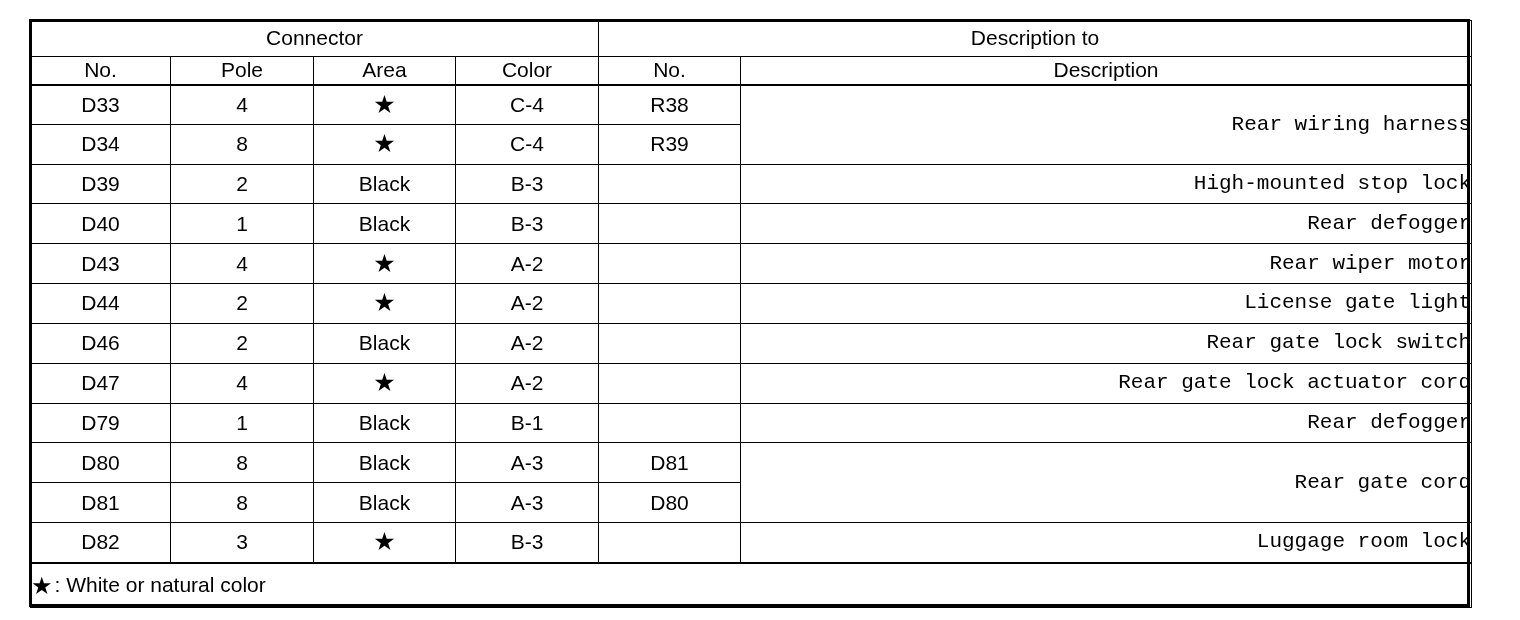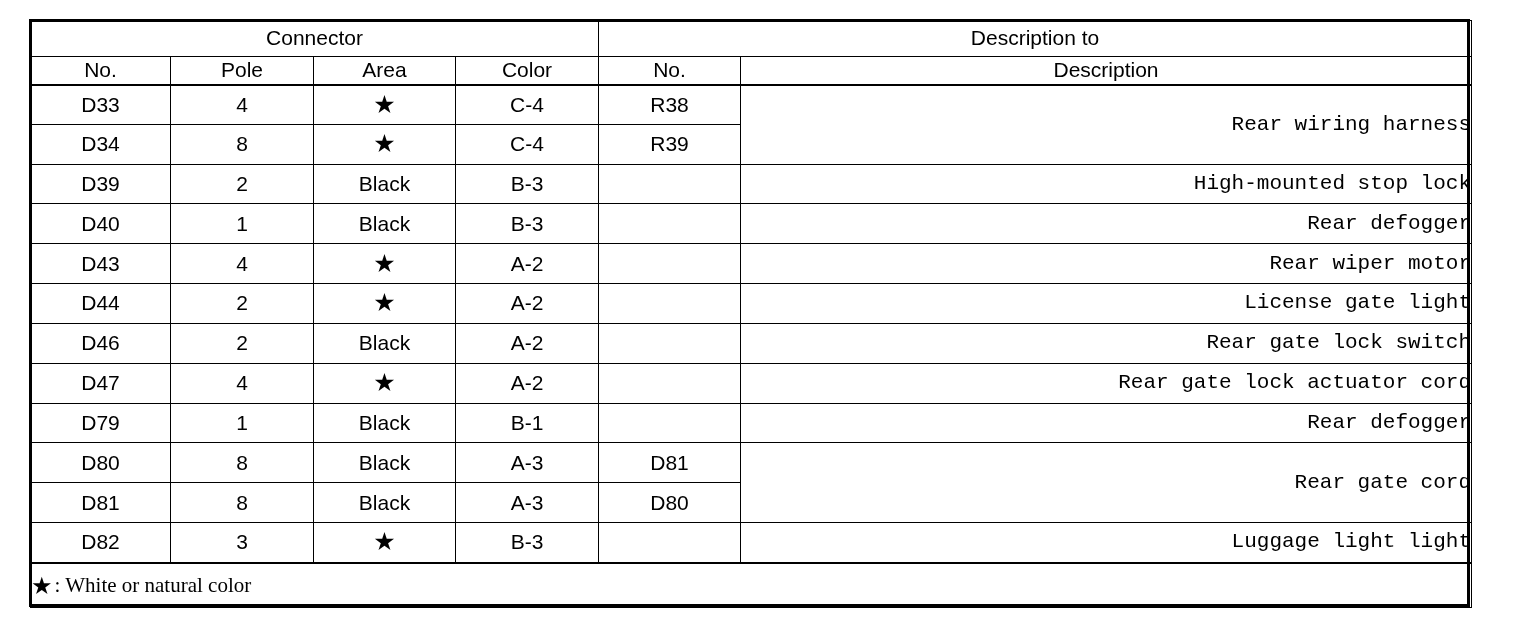--- a/index.html
+++ b/index.html
@@ -82,21 +82,20 @@
     line-height: 1;
     display: inline-block;
   }
 
   .footnote-cell {
     text-align: left;
     vertical-align: middle;
     padding-left: 14px;
     font-size: 21px;
     white-space: nowrap;
-    font-family: Liberation Serif, serif;
   }
   .footnote-cell .star { font-size: 24px; vertical-align: -2px; }
   .footnote-text { margin-left: 2px; }
 
   
   tr.group-header { height: 36px; }
   tr.sub-header   { height: 28px; }
   tr.data-row     { height: 39px; margin-left: 11px; }
   tr.footnote-row { height: 45px; }
 </style>
@@ -213,21 +212,21 @@
           <td class="center">Black</td>
           <td class="center">A-3</td>
           <td class="center">D80</td>
         </tr>
         <tr class="data-row">
           <td class="center">D82</td>
           <td class="center">3</td>
           <td class="center"><span class="star">★</span></td>
           <td class="center">B-3</td>
           <td class="center"></td>
-          <td class="left" rowspan="1">Luggage light light</td>
+          <td class="left" rowspan="1">Luggage room lock</td>
         </tr>
       </tbody>
     <tfoot>
       <tr class="footnote-row">
         <td class="footnote-cell" colspan="6">
           <span class="star">★</span><span class="footnote-text">: White or natural color</span>
         </td>
       </tr>
     </tfoot>
   </table>

